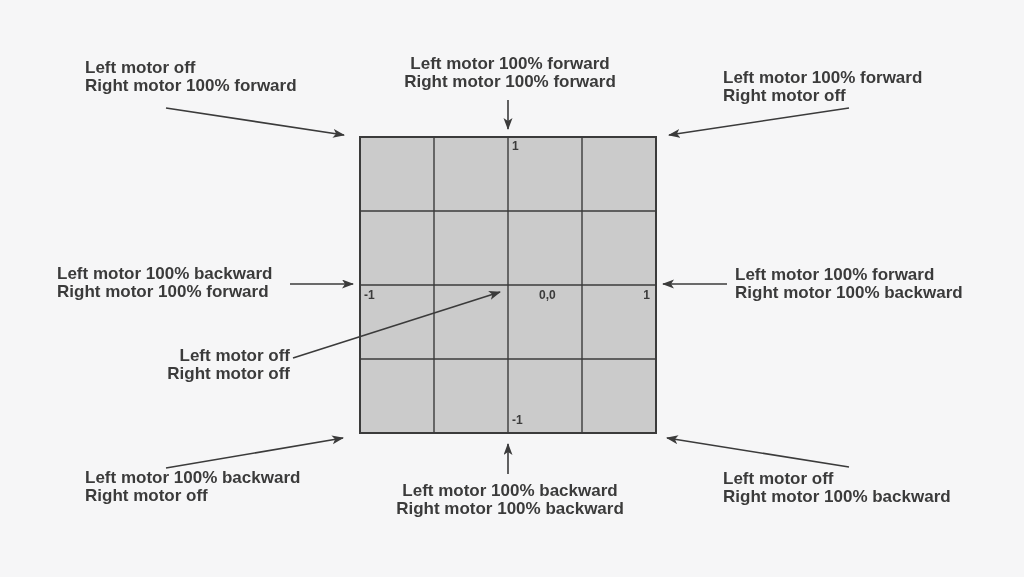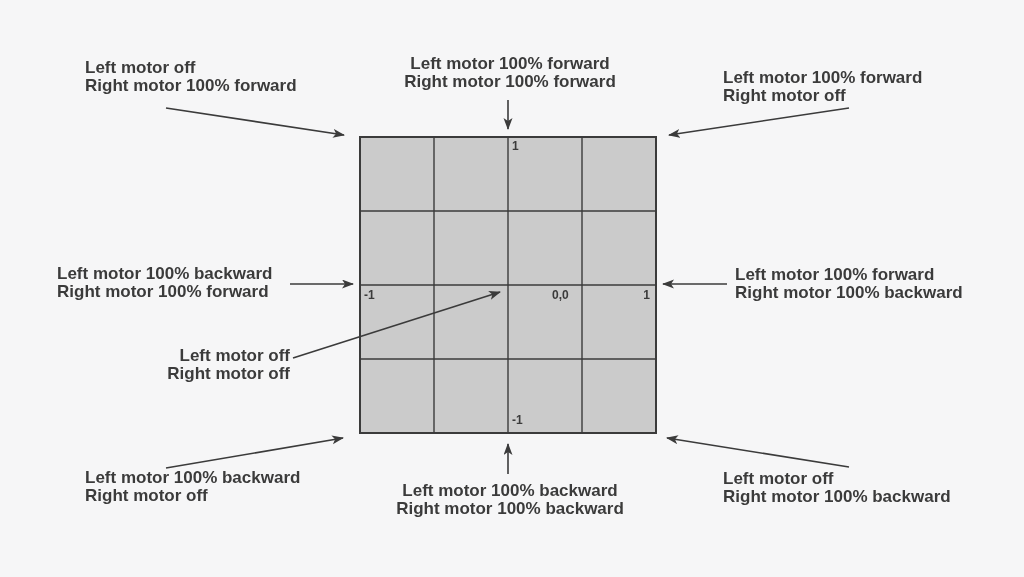--- a/index.html
+++ b/index.html
@@ -63,21 +63,21 @@
     <line class="arrow-line" x1="727" y1="284" x2="663" y2="284" marker-end="url(#ah)"></line>
     <line class="arrow-line" x1="293" y1="358" x2="500" y2="292" marker-end="url(#ah)"></line>
     <line class="arrow-line" x1="166" y1="468" x2="343" y2="438" marker-end="url(#ah)"></line>
     <line class="arrow-line" x1="508" y1="474" x2="508" y2="444" marker-end="url(#ah)"></line>
     <line class="arrow-line" x1="849" y1="467" x2="667" y2="438" marker-end="url(#ah)"></line>
   </g>
 </svg>
 
 <span class="axis-label" style="left:512px; top:140px;">1</span>
 <span class="axis-label" style="left:364px; top:289px;">-1</span>
-<span class="axis-label" style="left:512px; top:289px;padding-left:40px;">0,0</span>
+<span class="axis-label" style="left:499px; top:289px;padding-left:40px;">0,0</span>
 <span class="axis-label right-align" style="left:628px; top:289px; width:22px;">1</span>
 <span class="axis-label" style="left:512px; top:414px;">-1</span>
 
 <div class="motor-label" style="left:85px; top:59px;">
   <div>Left motor off</div>
   <div>Right motor 100% forward</div>
 </div>
 
 <div class="motor-label center-align" style="left:400px; top:55px; width:220px;">
   <div>Left motor 100% forward</div>

